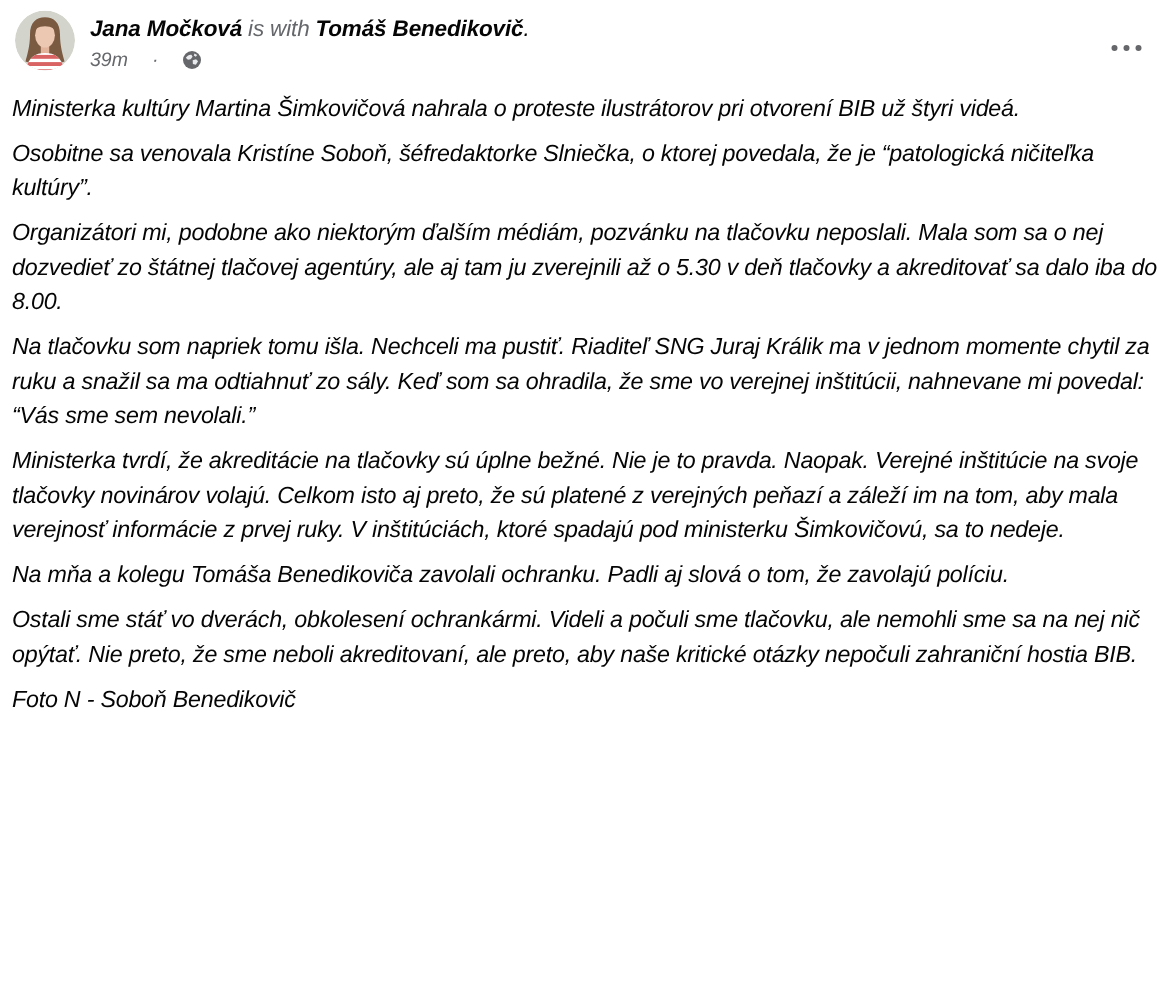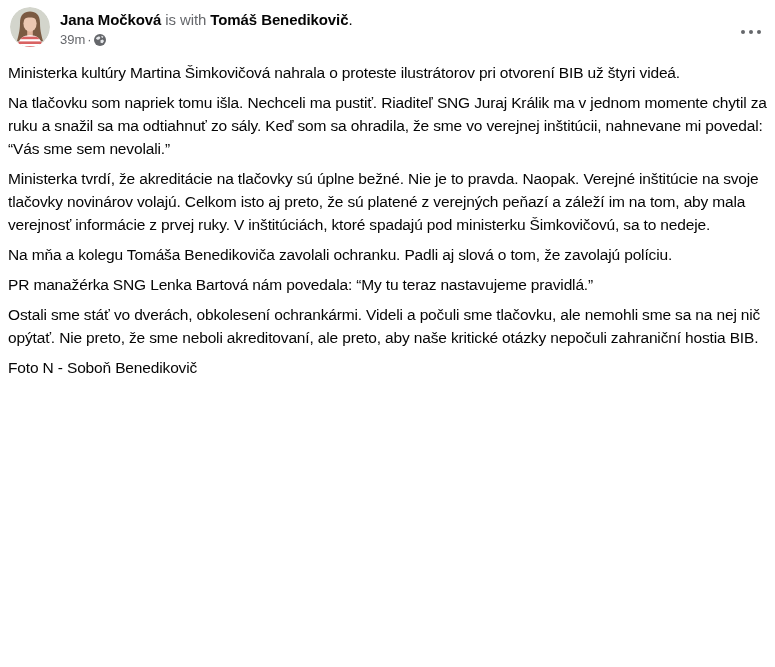--- a/index.html
+++ b/index.html
@@ -6,21 +6,21 @@
   html, body {
     margin: 0;
     padding: 0;
     width: 775px;
     height: 667px;
     background: #ffffff;
     overflow: hidden;
     font-family: "Liberation Sans", sans-serif;
     color: #050505;
   }
-  .post { position: relative; width: 775px; height: 667px; }
+  .post { position: relative; width: 775px; height: 667px; font-style: italic; }
 
   
   .post-header {
     display: flex;
     align-items: flex-start;
     padding: 7px 16px 0 10px;
     position: relative;
   }
   .avatar {
     width: 40px;
@@ -36,21 +36,21 @@
   .author, .tagged { font-weight: 700; color: #050505; cursor: pointer; }
   .connector { color: #65676B; padding: 0 4px; }
   .period { color: #050505; }
   .meta-line {
     margin-top: 3px;
     font-size: 13px;
     line-height: 15px;
     color: #65676B;
     display: flex;
     align-items: center;
-    gap: 2px;
+    gap: 16px;
   }
   .timestamp { cursor: pointer; }
   .globe { display: inline-flex; align-items: center; }
 
   .options-btn {
     position: absolute;
     top: 14px;
     right: 6px;
     width: 36px;
     height: 36px;
@@ -132,21 +132,22 @@
     <div class="options-btn">
       <span class="dot"></span>
       <span class="dot"></span>
       <span class="dot"></span>
     </div>
 
   </div>
 
   <div class="post-body">
       <p>Ministerka kultúry Martina Šimkovičová nahrala o proteste ilustrátorov pri otvorení BIB už štyri videá.</p>
+      <p>Osobitne sa venovala Kristíne Soboň, šéfredaktorke Slniečka, o ktorej povedala, že je “patologická ničiteľka kultúry”.</p>
+      <p>Organizátori mi, podobne ako niektorým ďalším médiám, pozvánku na tlačovku neposlali. Mala som sa o nej dozvedieť zo štátnej tlačovej agentúry, ale aj tam ju zverejnili až o 5.30 v deň tlačovky a akreditovať sa dalo iba do 8.00.</p>
       <p>Na tlačovku som napriek tomu išla. Nechceli ma pustiť. Riaditeľ SNG Juraj Králik ma v jednom momente chytil za ruku a snažil sa ma odtiahnuť zo sály. Keď som sa ohradila, že sme vo verejnej inštitúcii, nahnevane mi povedal: “Vás sme sem nevolali.”</p>
       <p>Ministerka tvrdí, že akreditácie na tlačovky sú úplne bežné. Nie je to pravda. Naopak. Verejné inštitúcie na svoje tlačovky novinárov volajú. Celkom isto aj preto, že sú platené z verejných peňazí a záleží im na tom, aby mala verejnosť informácie z prvej ruky. V inštitúciách, ktoré spadajú pod ministerku Šimkovičovú, sa to nedeje.</p>
       <p>Na mňa a kolegu Tomáša Benedikoviča zavolali ochranku. Padli aj slová o tom, že zavolajú políciu.</p>
-      <p>PR manažérka SNG Lenka Bartová nám povedala: “My tu teraz nastavujeme pravidlá.”</p>
       <p>Ostali sme stáť vo dverách, obkolesení ochrankármi. Videli a počuli sme tlačovku, ale nemohli sme sa na nej nič opýtať. Nie preto, že sme neboli akreditovaní, ale preto, aby naše kritické otázky nepočuli zahraniční hostia BIB.</p>
       <p>Foto N - Soboň Benedikovič</p>
     </div>
 
 </div>
 
 </body></html>

